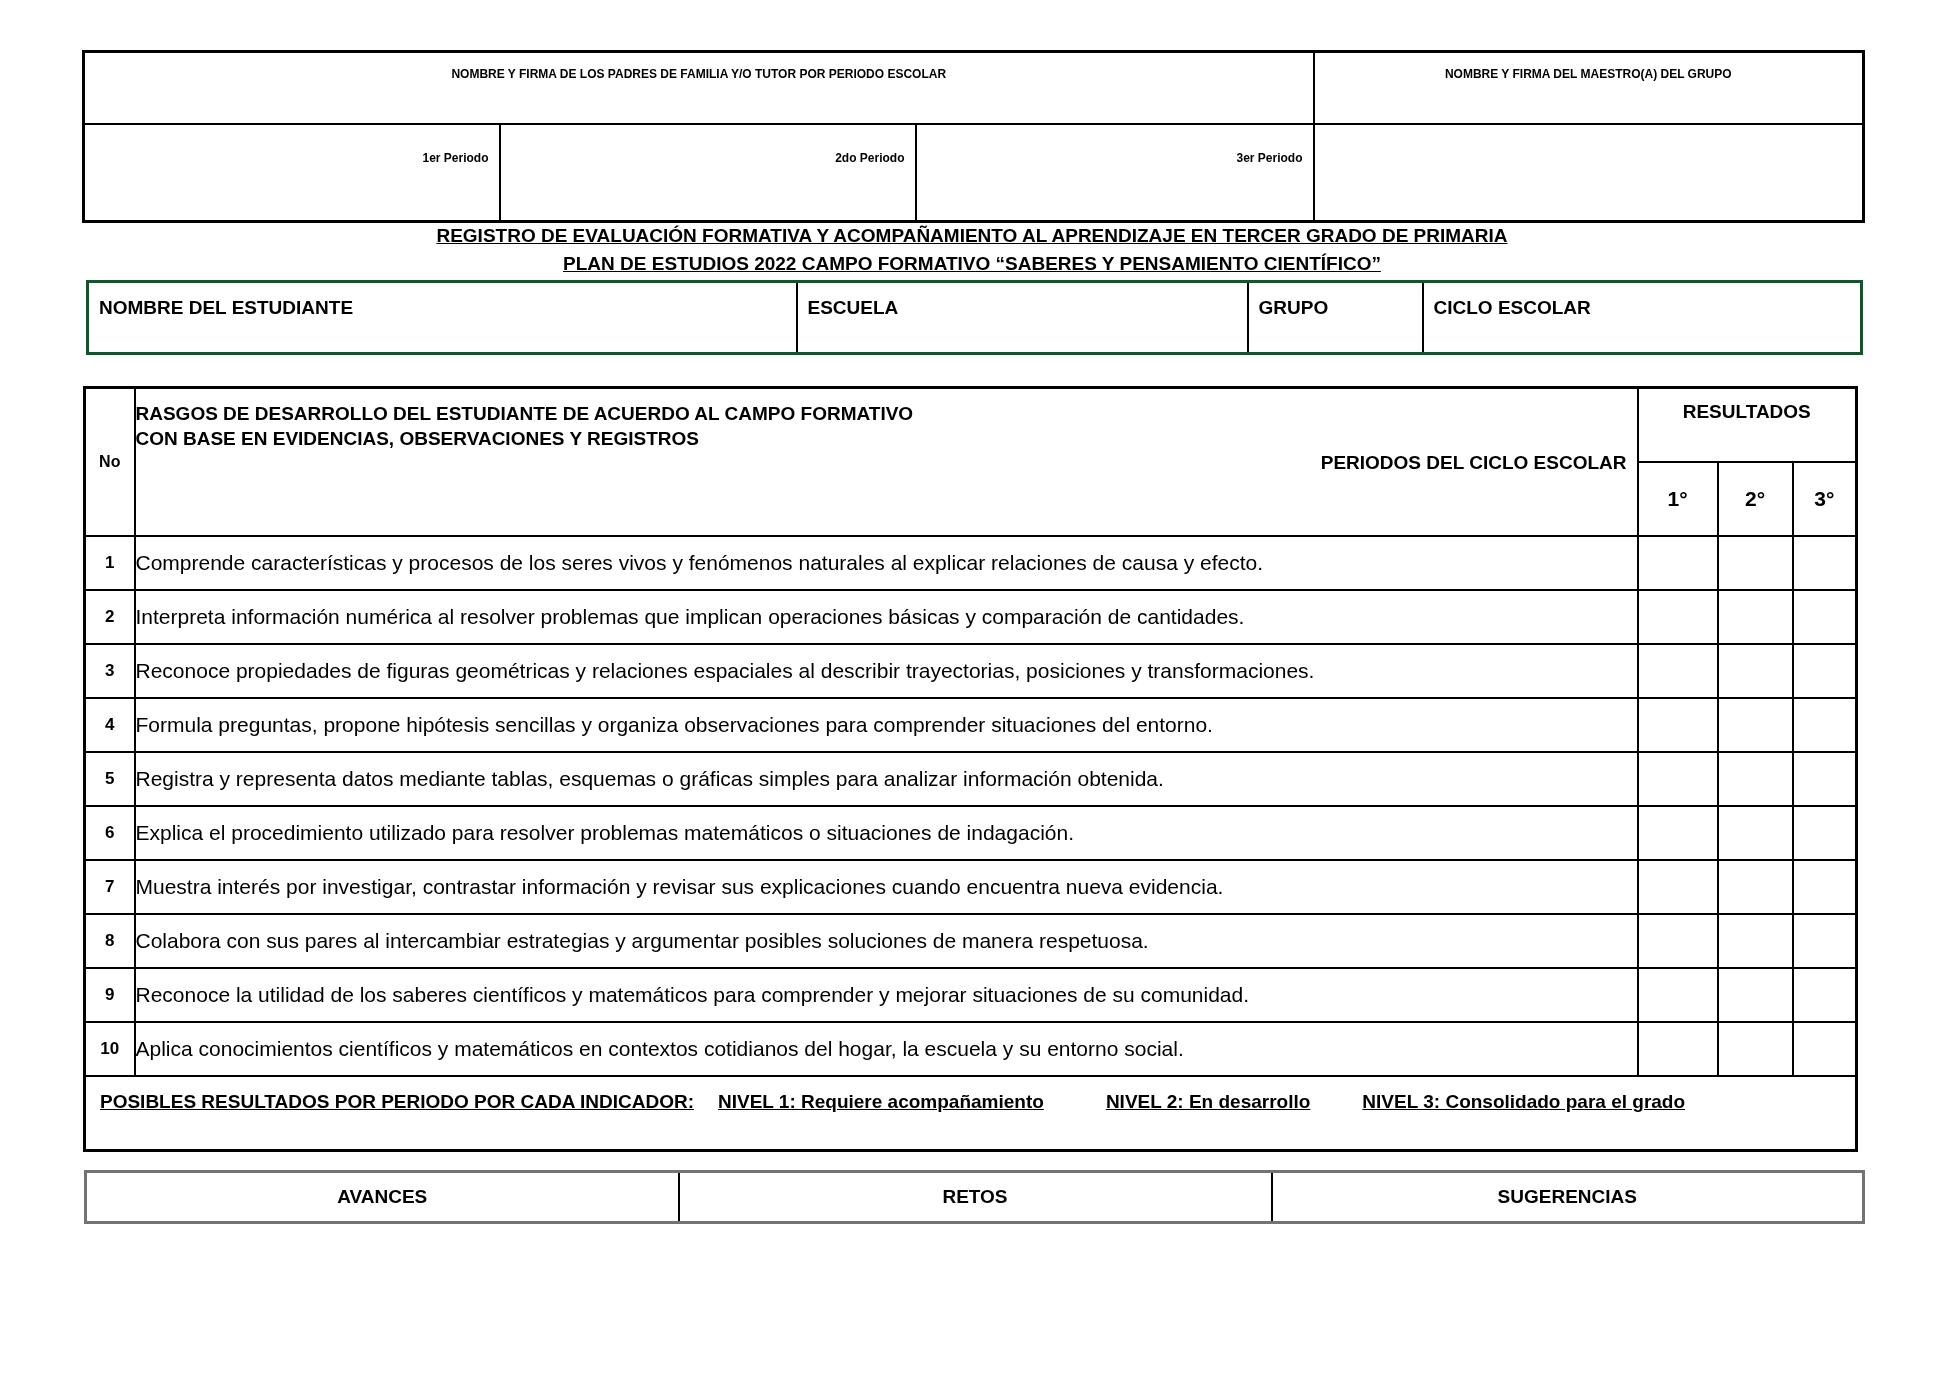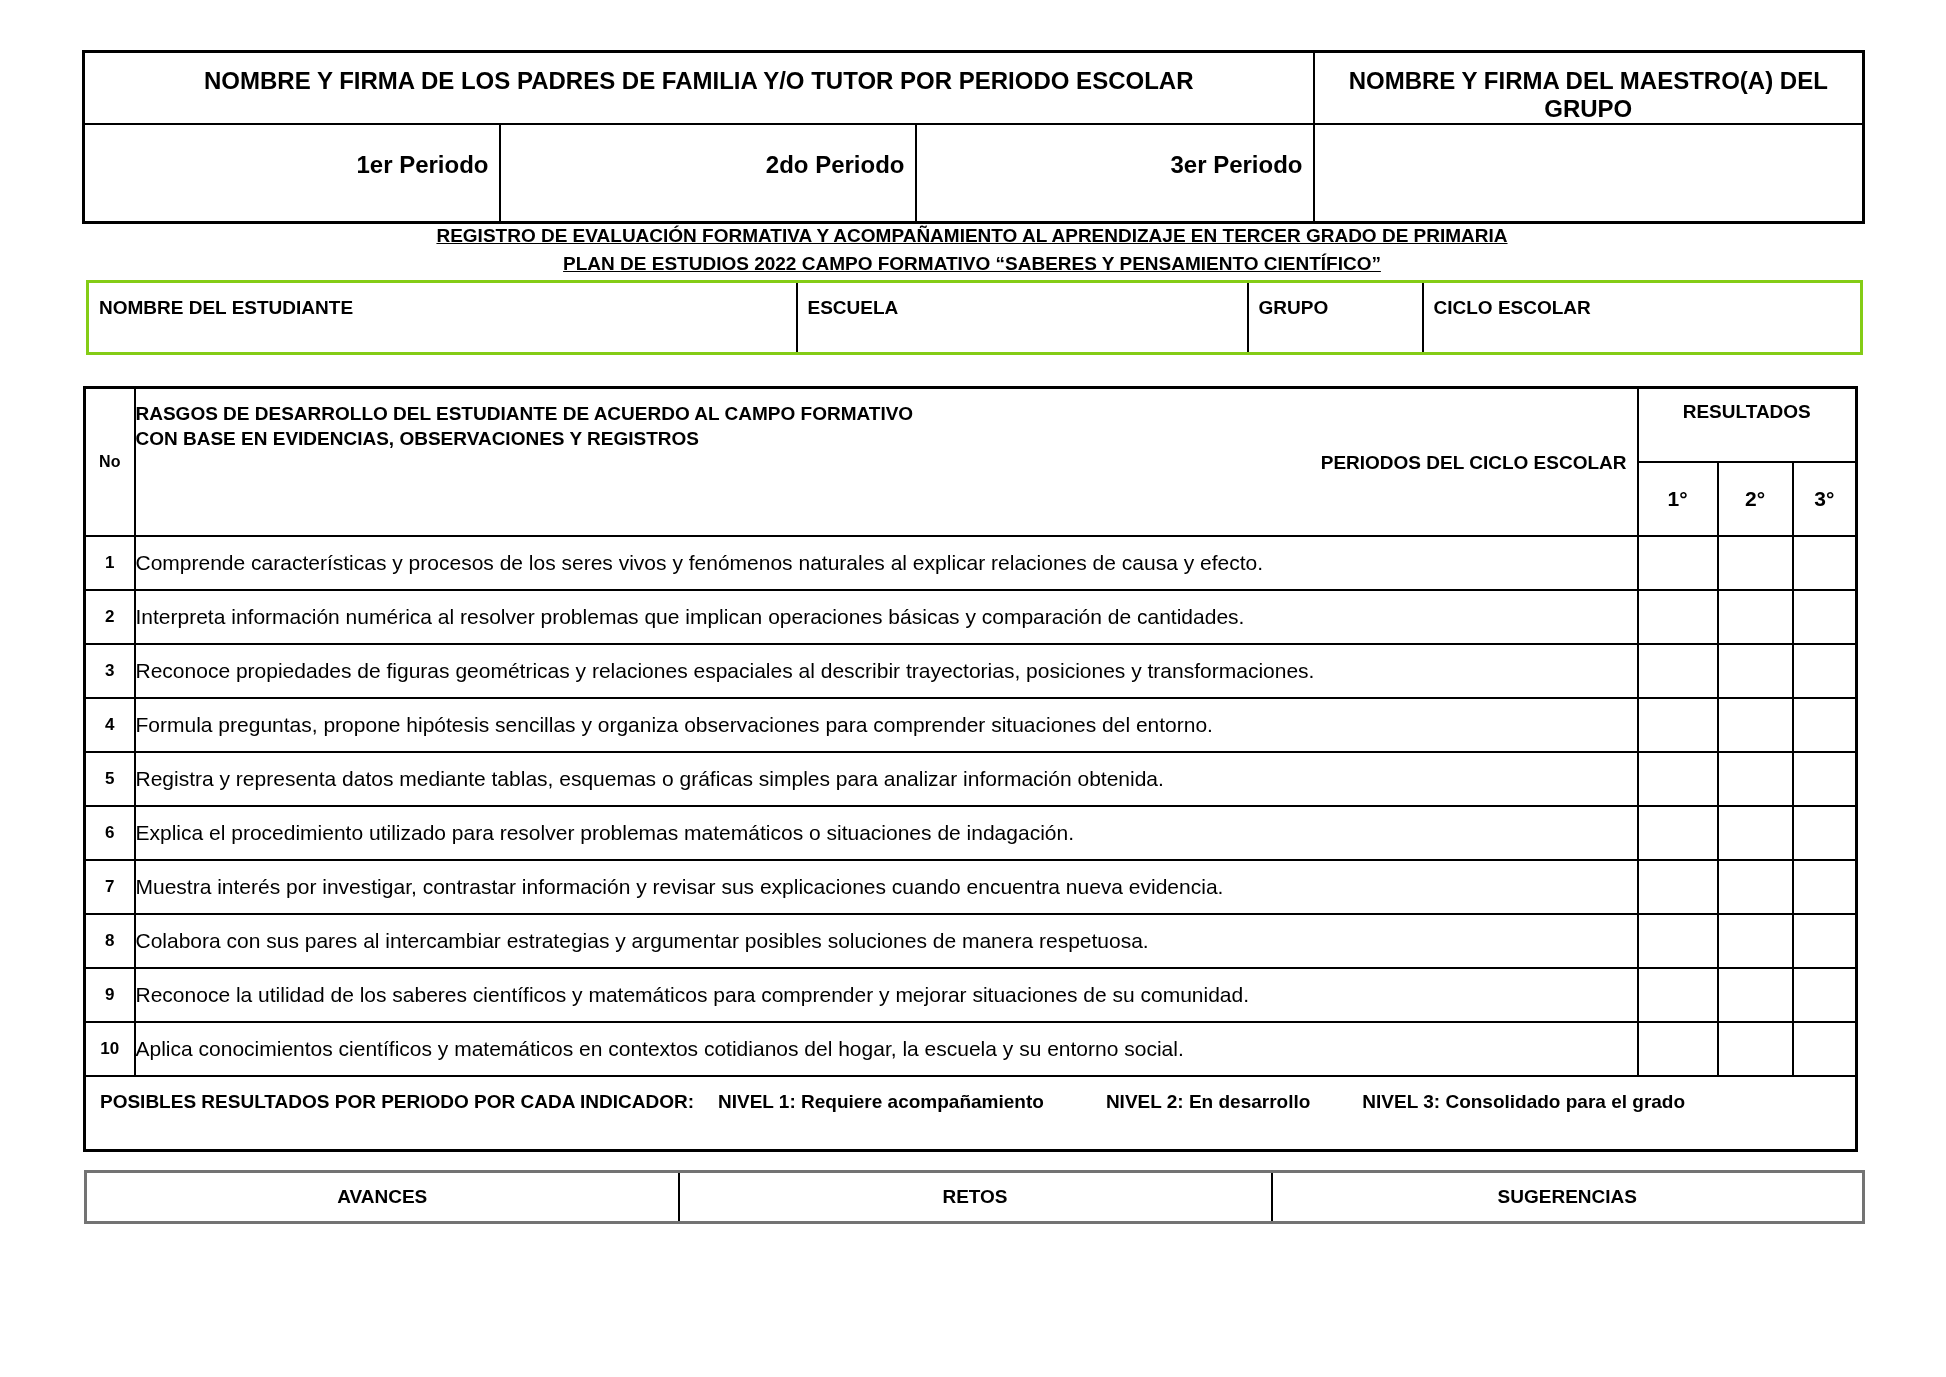--- a/index.html
+++ b/index.html
@@ -5,45 +5,45 @@
   html, body { margin: 0; padding: 0; background: #ffffff; }
   body {
     width: 1946px; height: 1377px; position: relative; overflow: hidden;
     font-family: "Liberation Sans", sans-serif; color: #000;
   }
   table { border-collapse: collapse; position: absolute; table-layout: fixed; }
   td { border: 2px solid #000; padding: 0; vertical-align: top; }
 
   
   #sig { left: 82px; top: 50px; width: 1780px; border: 3px solid #000; }
-  #sig td { font-size: 24px; font-weight: bold; }
+  #sig td { font-size: 12px; font-weight: bold; }
   #sig .hdr { height: 72px; text-align: center; padding-top: 14px; box-sizing: border-box; }
   #sig .per { height: 98px; text-align: right; padding: 26px 10px 0 0; box-sizing: border-box; }
 
   
   .title { position: absolute; left: 82px; width: 1780px; text-align: center; font-weight: bold; font-size: 19px; text-decoration: underline; }
   #t1 { top: 225px; }
   #t2 { top: 253px; }
 
   
-  #info { left: 86px; top: 280px; width: 1774px; border: 3px solid #84cc16; }
+  #info { left: 86px; top: 280px; width: 1774px; border: 3px solid #14532d; }
   #info td { height: 72px; font-size: 19px; font-weight: bold; padding: 14px 0 0 10px; box-sizing: border-box; }
 
   
   #main { left: 83px; top: 386px; width: 1772px; border: 3px solid #000; }
   #main td { font-size: 19px; }
   #main .no-h { font-size: 16px; font-weight: bold; text-align: center; vertical-align: middle; }
   #main .rasgos { text-align: left; font-weight: bold; position: relative; height: 146px; padding-top: 12px; box-sizing: border-box; line-height: 25px; }
   #main .periodos { position: absolute; right: 10px; top: 61px; font-weight: bold; }
   #main .res-h { text-align: center; font-weight: bold; height: 74px; padding-top: 12px; box-sizing: border-box; }
   #main .per-h { text-align: center; font-weight: bold; font-size: 21px; vertical-align: middle; height: 72px; }
   #main .row td { height: 52px; vertical-align: middle; }
   #main .num { text-align: center; font-weight: bold; font-size: 17px; }
   #main .desc { font-size: 21px; }
-  #main .legend { height: 75px; font-weight: bold; padding: 14px 0 0 14px; box-sizing: border-box; white-space: pre; font-size: 19px; vertical-align: top; }
+  #main .legend { height: 75px; font-weight: bold; padding: 14px 0 0 14px; box-sizing: border-box; white-space: pre; font-size: 19px; vertical-align: top; text-decoration: underline; }
   .lg-gap { display: inline-block; }
 
   
   #bottom { left: 84px; top: 1170px; width: 1778px; border: 3px solid #737373; }
   #bottom td { height: 48px; text-align: center; vertical-align: middle; font-weight: bold; font-size: 19px; }
 </style>
 </head>
 <body>
 
 <table id="sig">

